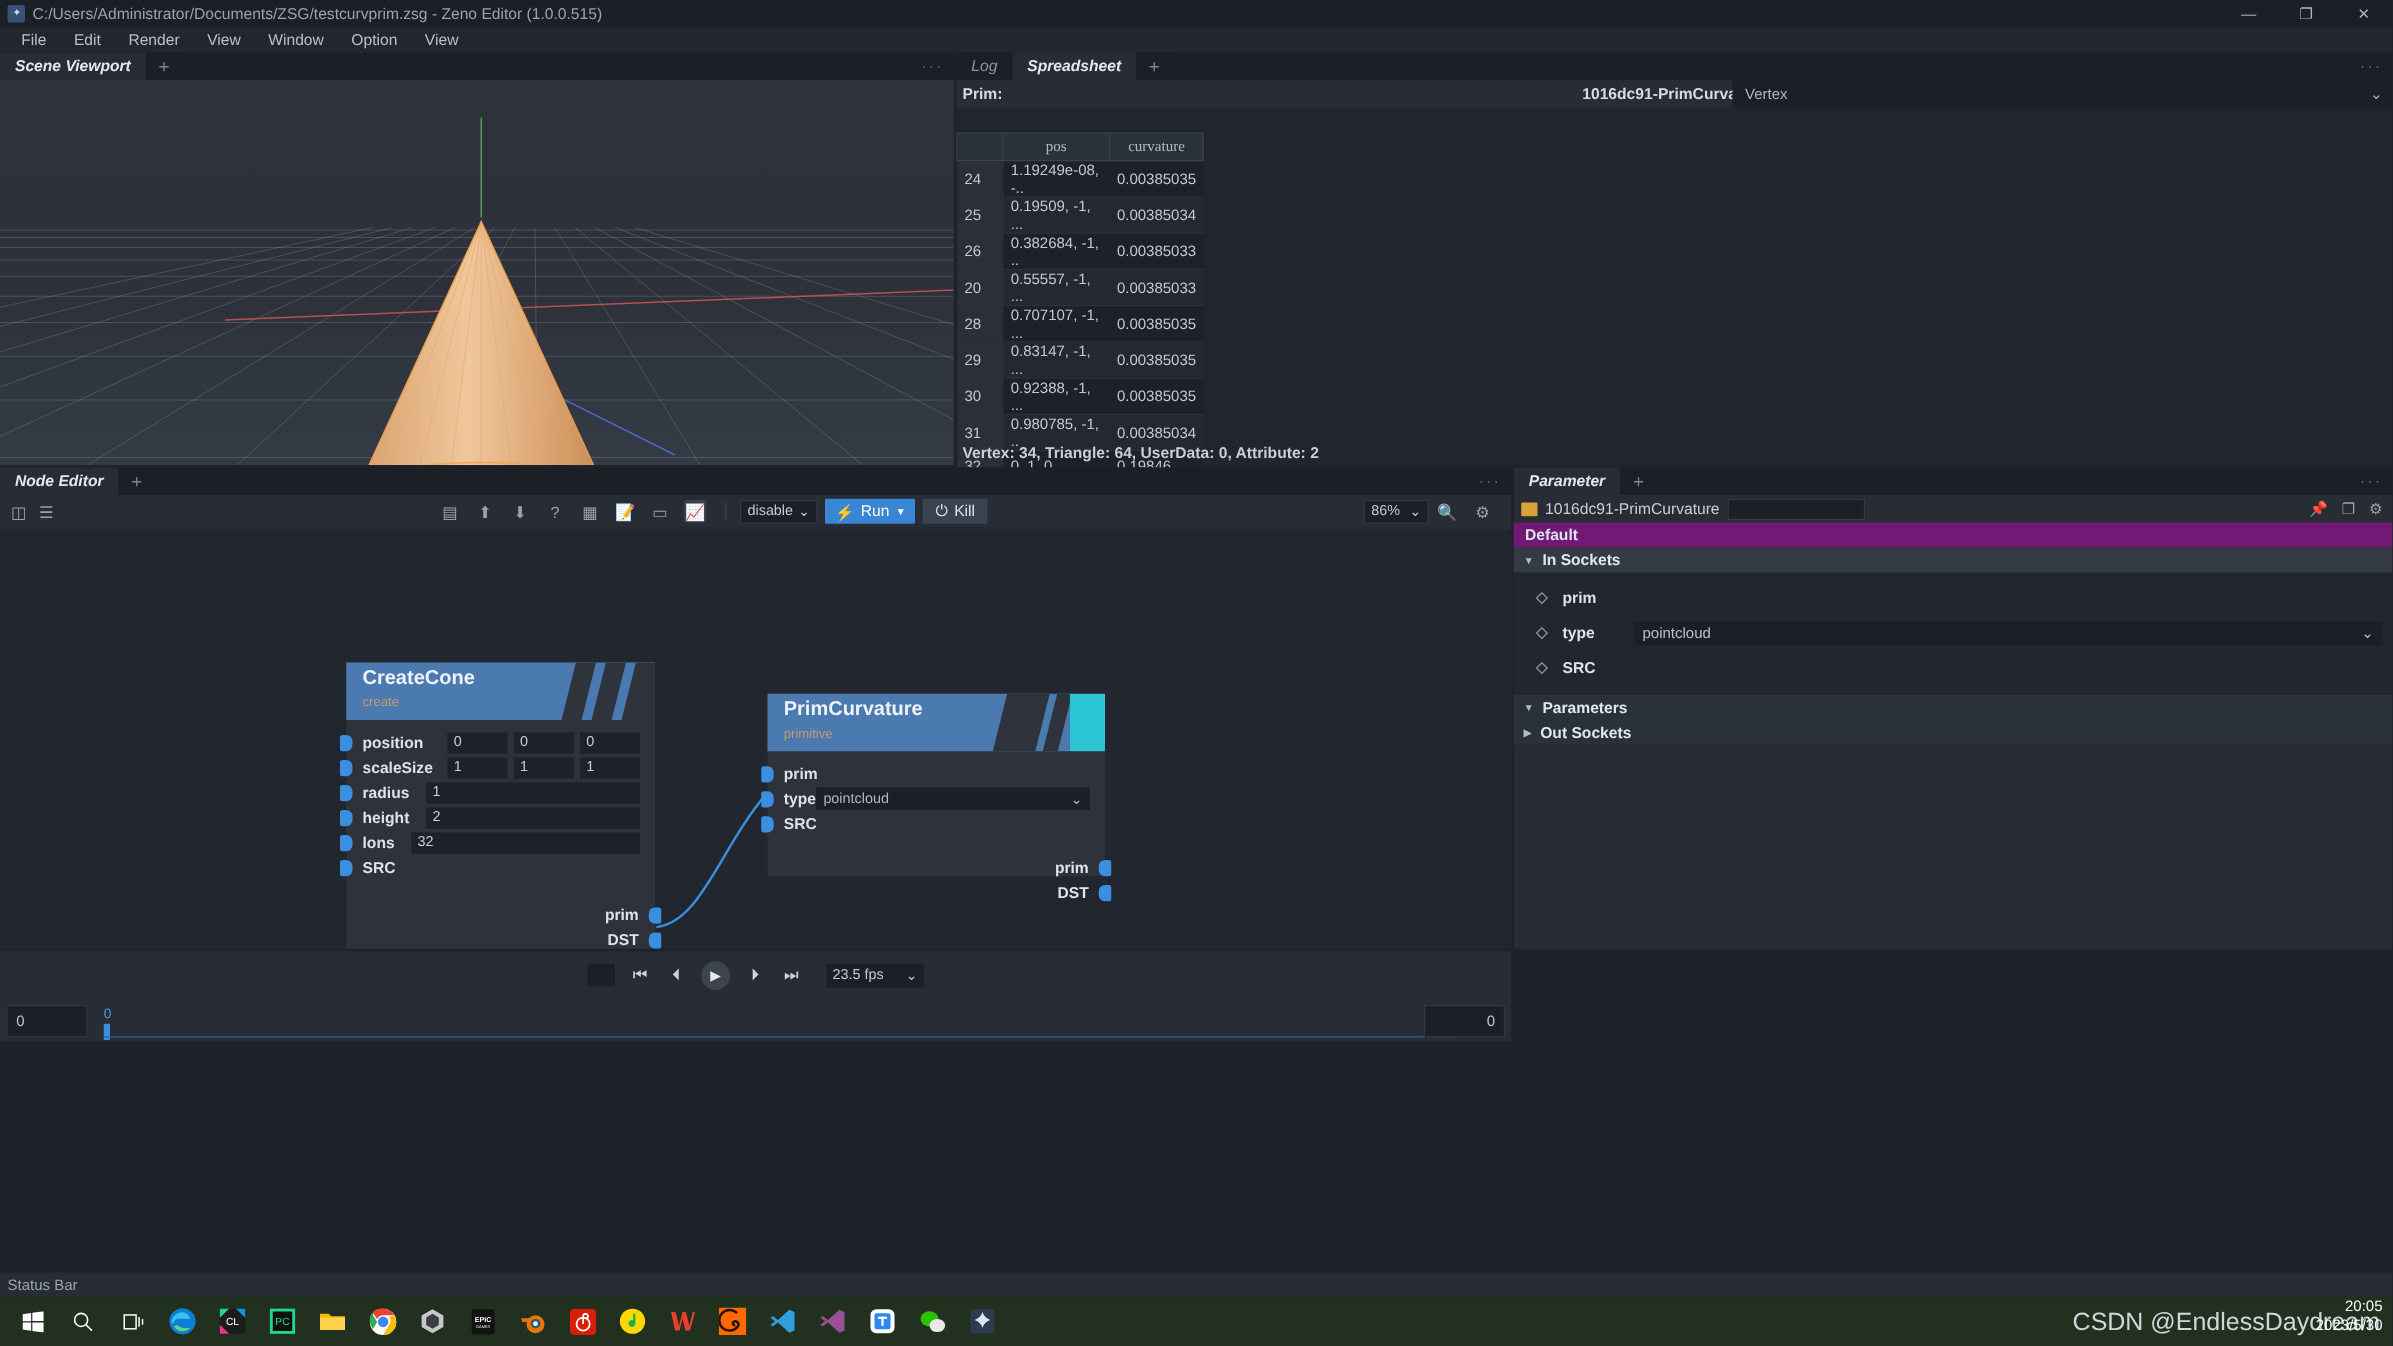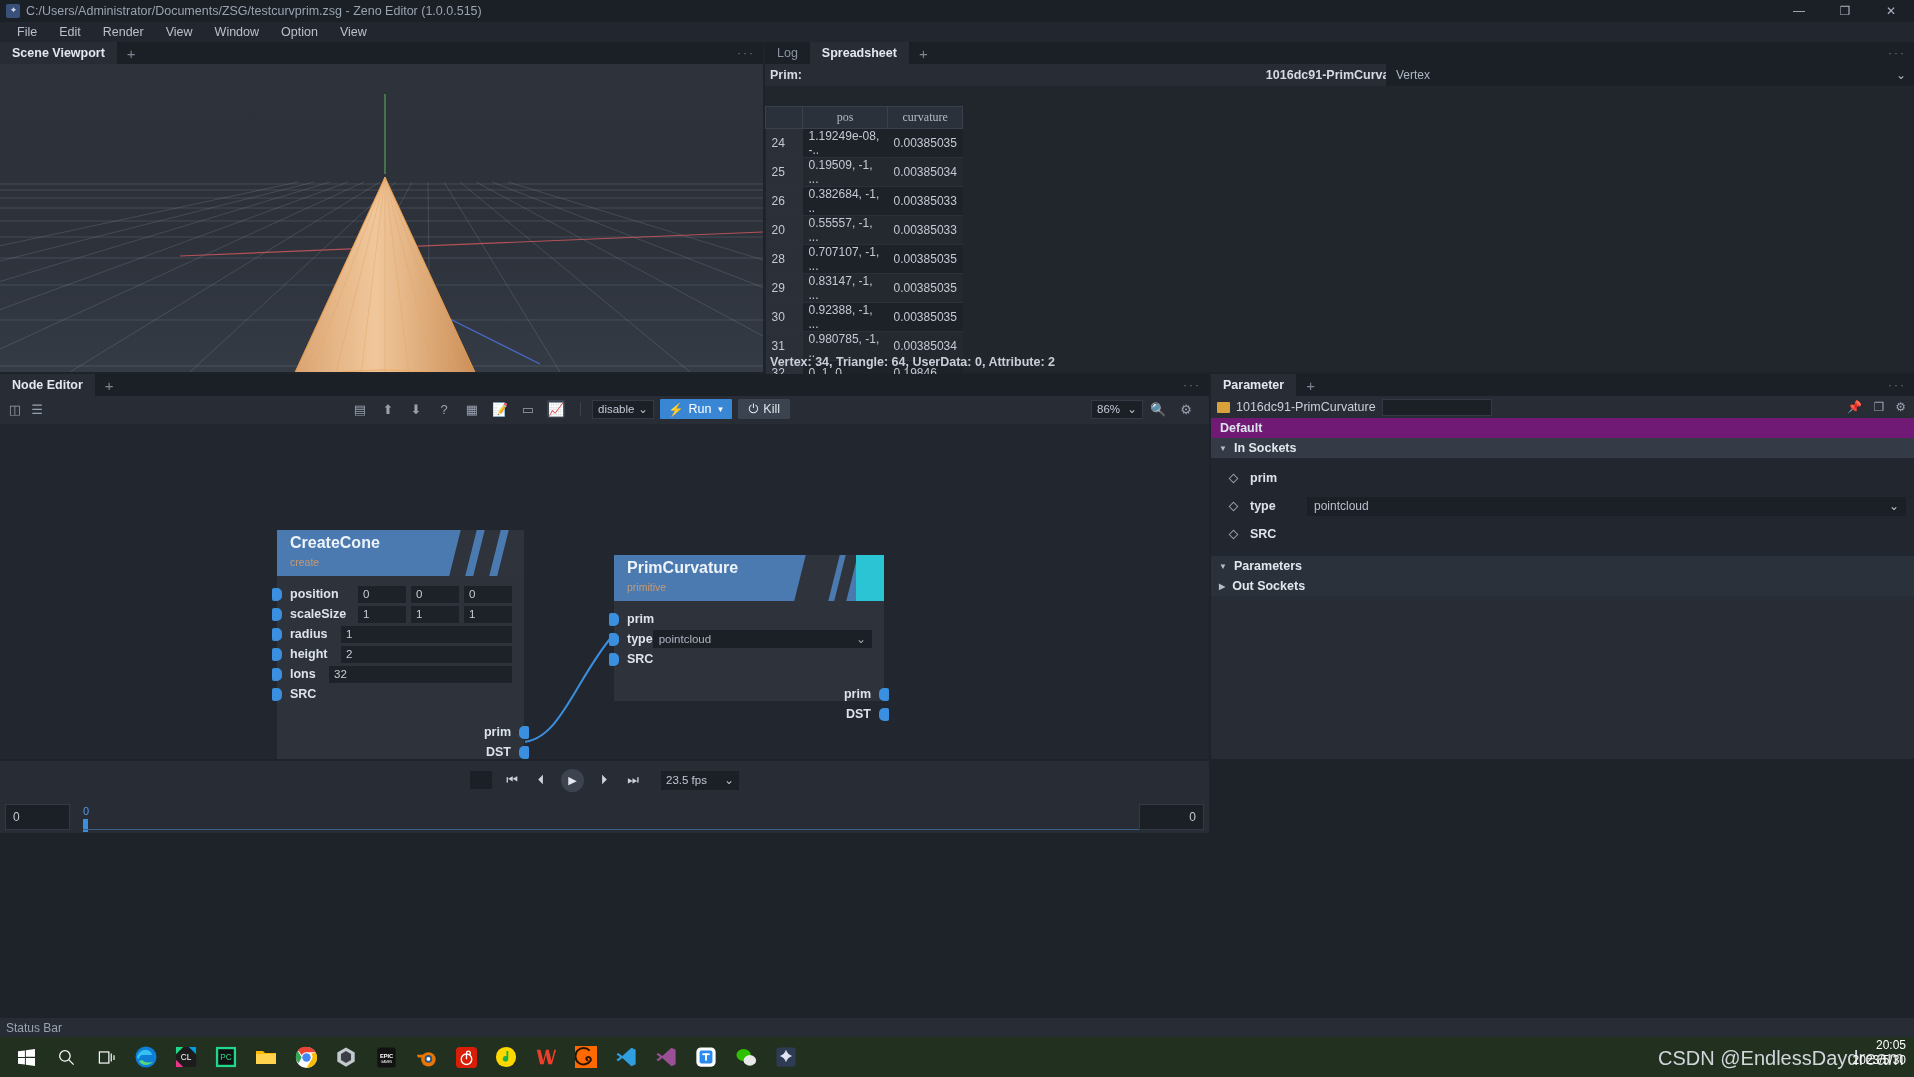--- a/index.html
+++ b/index.html
@@ -30,21 +30,21 @@
   
   .menubar { height:20px; background:#22262e; display:flex; align-items:center; padding-left:6px; }
   .menubar .mi { padding:0 11px; font-size:12.5px; color:#b9c0cb; line-height:20px; }
 
   
   .paneltabs {
     height:22px; background:#1b1f26; display:flex; align-items:flex-end; position:relative;
   }
   .ptab {
     height:22px; padding:0 12px; display:flex; align-items:center;
-    font-size:12.5px; color:#8b94a2; background:#1b1f26;
+    font-size:12.5px; color:#8b94a2; background:#1b1f26;font-style:italic;
   }
   .ptab.active { background:#272c35; color:#e3e8ef; font-weight:bold; }
   .ptab.plus { color:#7d8694; font-size:15px; padding:0 10px; }
   .dots { position:absolute; right:8px; top:4px; color:#6f7886; letter-spacing:2px; font-size:12px; }
 
   
   .viewport-panel { position:absolute; left:0; top:42px; width:763px; height:330px; background:#272c35; }
   .vp-toolbar { height:22px; display:flex; align-items:center; gap:0; padding:0 4px; background:#272c35; }
   .vp-menu { padding:0 10px; font-size:12px; color:#aab2bd; }
   .vp-icons { display:flex; align-items:center; margin-left:108px; gap:5px; }

